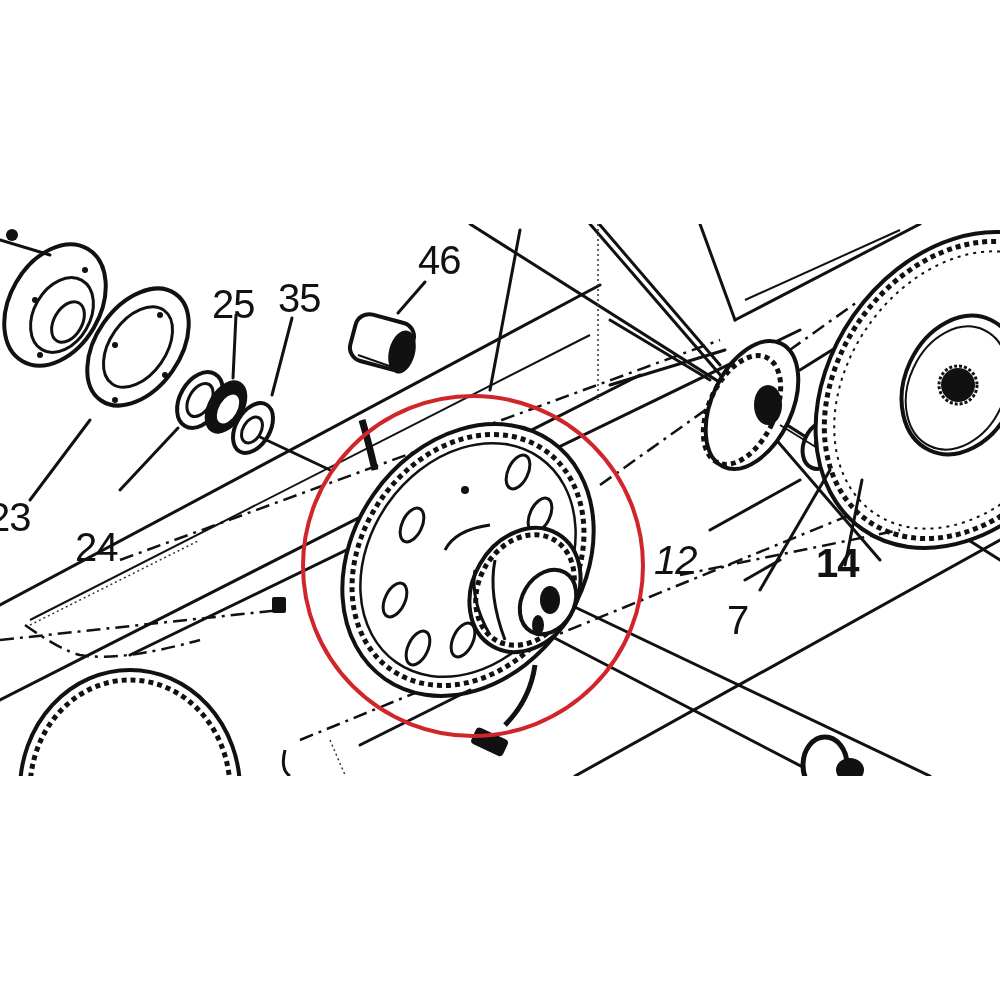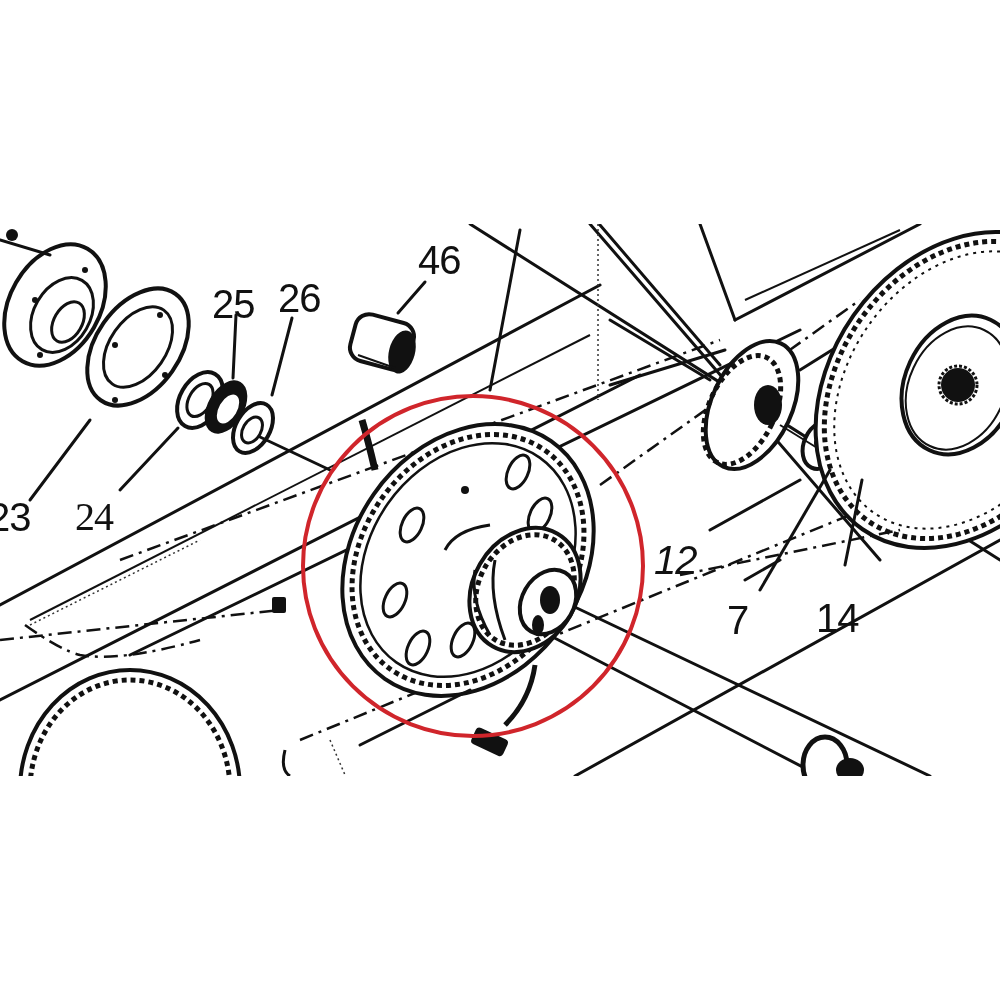--- a/index.html
+++ b/index.html
@@ -185,20 +185,20 @@
         <line class="ln" x1="845" y1="565" x2="862" y2="480"></line>
         <line class="dash" x1="680" y1="575" x2="900" y2="530"></line>
       </g>
     </g>
 
     <circle cx="473" cy="566" r="170" fill="none" stroke="#d0252b" stroke-width="4"></circle>
   </svg>
 
   
   <div class="callout" style="left:-12px; top:497px;">23</div>
-  <div class="callout" style="left:75px; top:497px;font-family:Liberation Serif, serif;">24</div>
+  <div class="callout" style="left:75px; top:527px;">24</div>
   <div class="callout" style="left:212px; top:284px;">25</div>
-  <div class="callout" style="left:278px; top:278px;">26</div>
+  <div class="callout" style="left:278px; top:278px;">35</div>
   <div class="callout" style="left:418px; top:240px;">46</div>
   <div class="callout" style="left:654px; top:540px;font-style:italic;">12</div>
   <div class="callout" style="left:727px; top:600px;">7</div>
-  <div class="callout" style="left:816px; top:598px;">14</div>
+  <div class="callout" style="left:816px; top:543px;font-weight:bold;">14</div>
 </div>
 
 </body></html>

